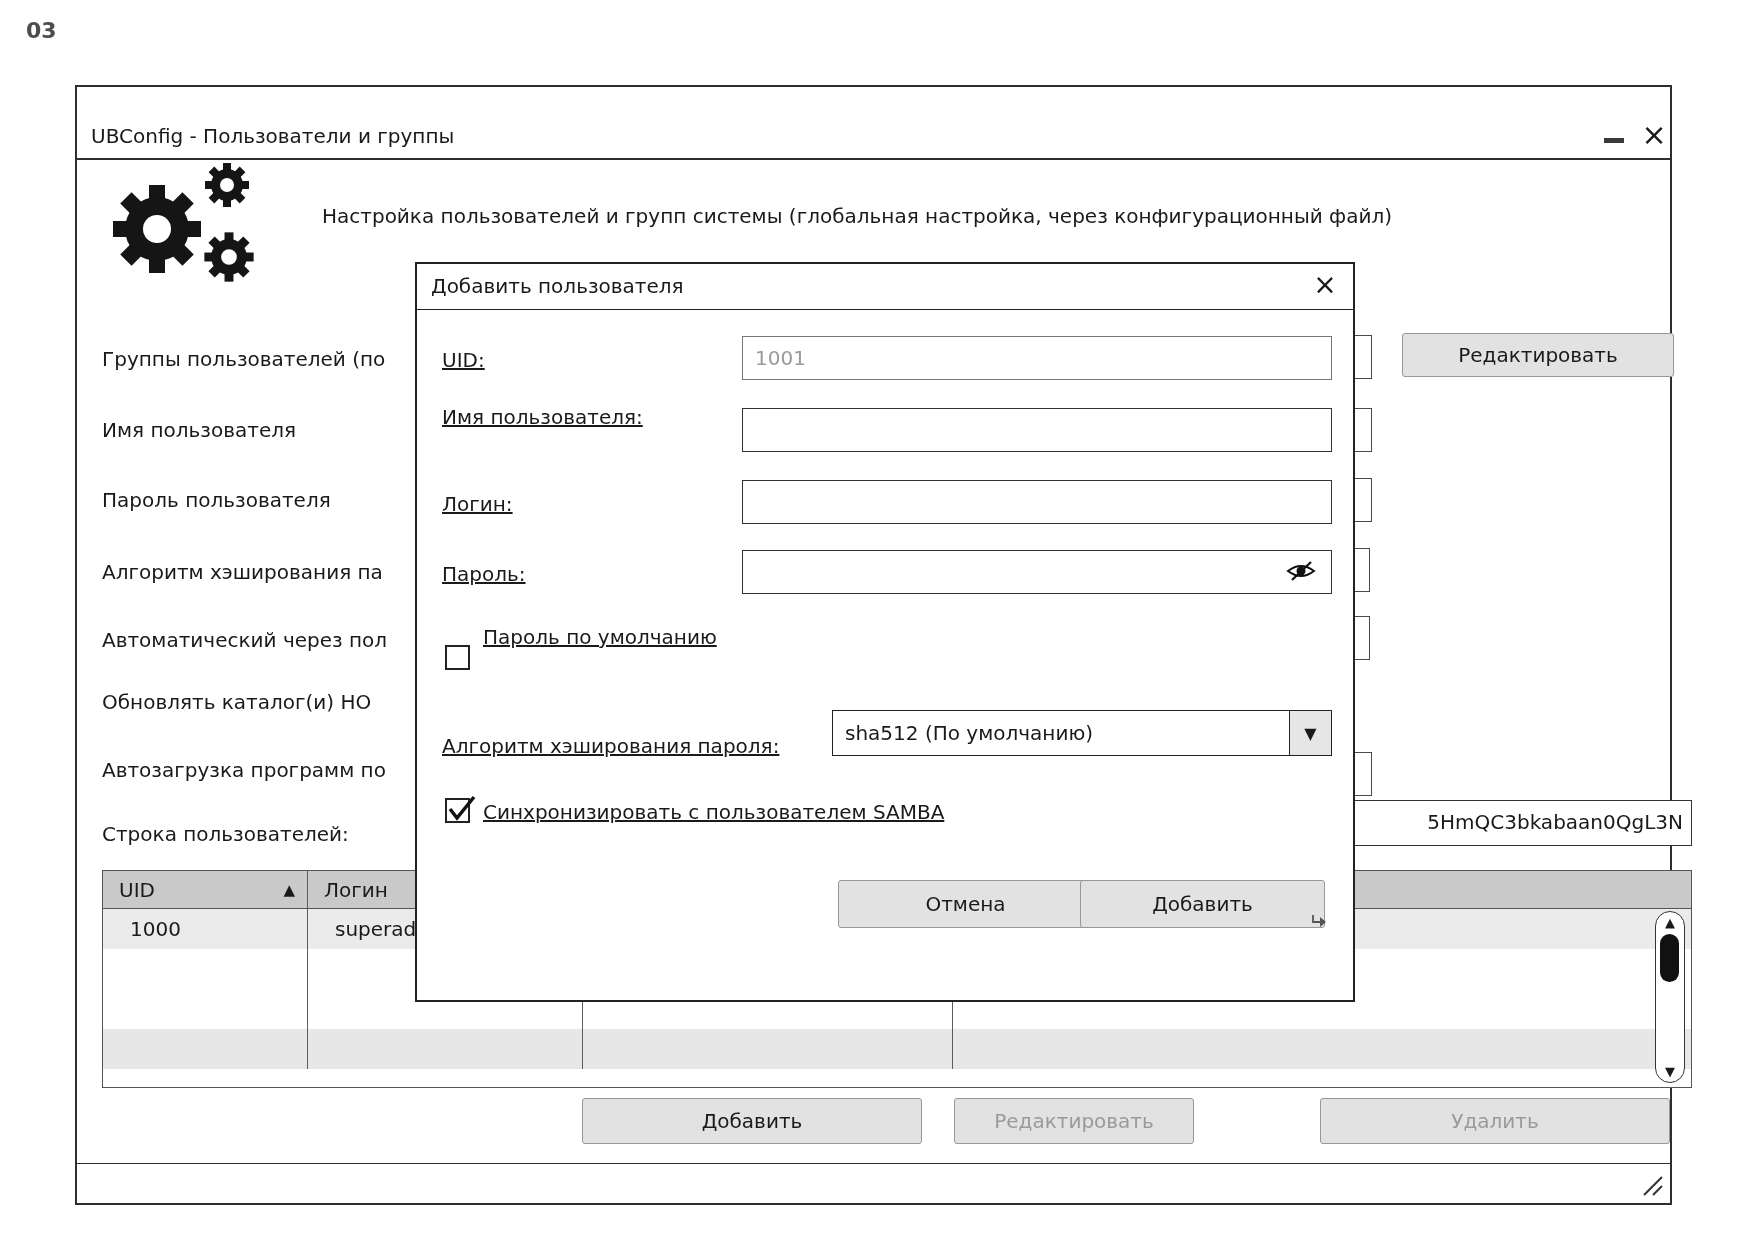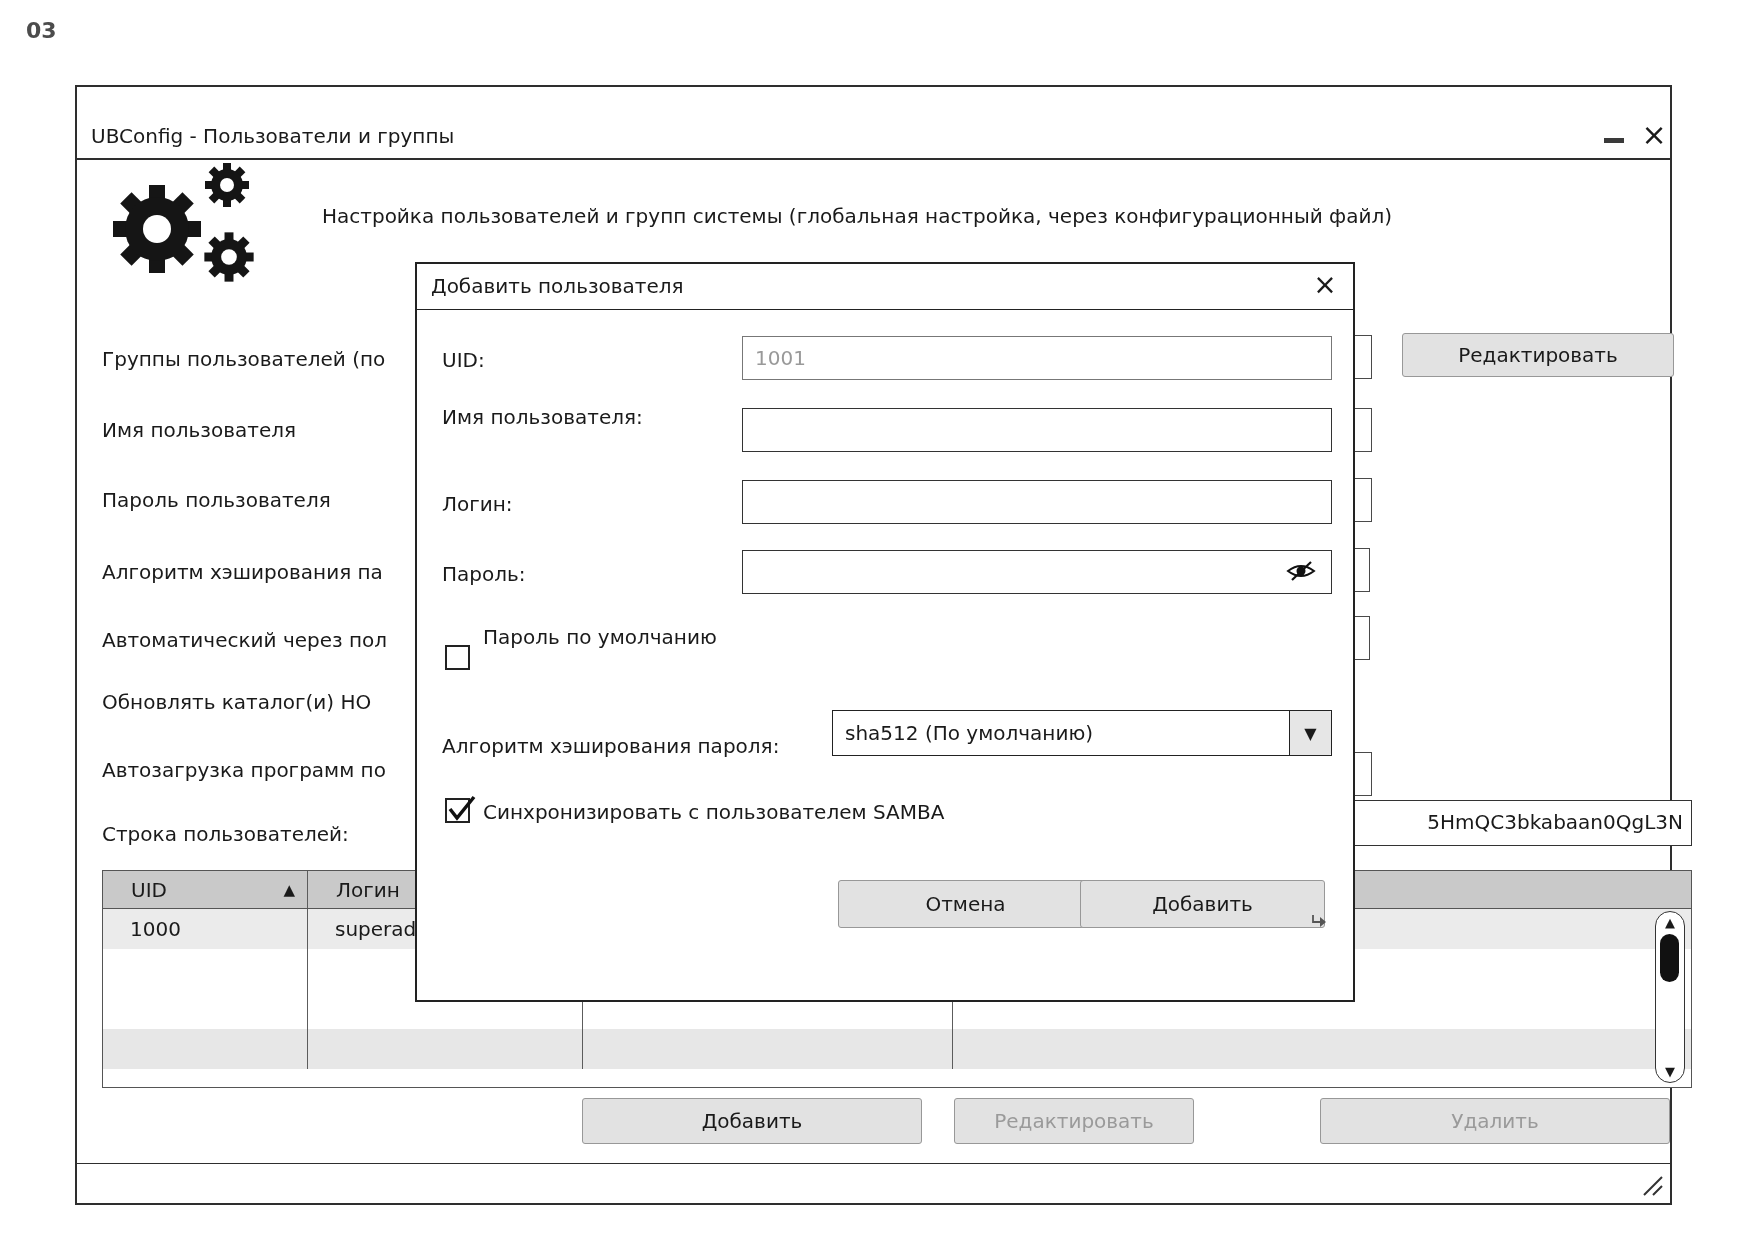--- a/index.html
+++ b/index.html
@@ -51,21 +51,21 @@
   #sl6 { left:1190px; top:665px; width:105px; height:44px; }
 
   #users-string-field {
     left:925px; top:713px; width:690px; height:46px; border:1.5px solid #333; background:#fff;
     text-align:right; line-height:43px; padding-right:8px; overflow:hidden; white-space:nowrap;
   }
 
   
   #table { left:25px; top:783px; width:1590px; height:218px; border:1.5px solid #555; background:#fff; }
   .t-head { display:flex; height:38px; background:#c9c9c9; border-bottom:1px solid #555; }
-  .th { display:flex; align-items:center; padding-left:28px; }
+  .th { display:flex; align-items:center; padding-left:16px; }
   .c1 { width:205px; } .c2 { width:275px; } .c3 { width:370px; } .c4 { flex:1; }
   .th.c1,.th.c2,.th.c3,.td.c1,.td.c2,.td.c3 { border-right:1px solid #5c5c5c; }
   .sort { margin-left:auto; margin-right:12px; font-size:15px; }
   .t-row { display:flex; height:40px; }
   .t-row .td { display:flex; align-items:center; padding-left:27px; overflow:hidden; white-space:nowrap; }
   .r1 { background:#ebebeb; } .r2 { background:#ffffff; } .r3 { background:#ffffff; } .r4 { background:#e7e7e7; }
 
   #scrollbar { left:1578px; top:824px; width:30px; height:172px; border:1.5px solid #333; border-radius:15px; background:#fff; z-index:5; }
   #sb-up   { position:absolute; top:3px; left:0; width:100%; text-align:center; font-size:13px; cursor:pointer; }
   #sb-thumb{ position:absolute; left:4px; top:22px; width:19px; height:48px; background:#111; border-radius:10px; cursor:pointer; }
@@ -77,21 +77,21 @@
 
   #statusline { left:0; top:1076px; width:1593px; height:0; border-top:1.5px solid #2e2e2e; }
   #resize-grip { left:1563px; top:1086px; width:24px; height:24px; cursor:nwse-resize; }
 
   
   #dialog { left:415px; top:262px; width:940px; height:740px; border:2px solid #222; background:#fff; z-index:10; }
   #dlg-titlebar { left:0; top:0; width:100%; height:46px; border-bottom:1.5px solid #222; }
   #dlg-title { left:14px; top:10px; }
   #dlg-close { right:8px; top:0; width:40px; height:44px; font-size:28px; text-align:center; line-height:42px; cursor:pointer; }
 
-  .dlg-label { position:absolute; white-space:nowrap; }
+  .dlg-label { position:absolute; white-space:nowrap;text-decoration:underline; }
   #dlg-uid-label   { left:25px; top:84px; }
   #dlg-name-label  { left:25px; top:141px; }
   #dlg-login-label { left:25px; top:228px; }
   #dlg-pwd-label   { left:25px; top:298px; }
   #dlg-hash-label  { left:25px; top:470px; }
 
   .dlg-input {
     position:absolute; left:325px; width:590px; height:44px; border:1.5px solid #333;
     background:#fff; font-family:inherit; font-size:20px; padding:0 12px; color:#1a1a1a; outline:none;
   }

